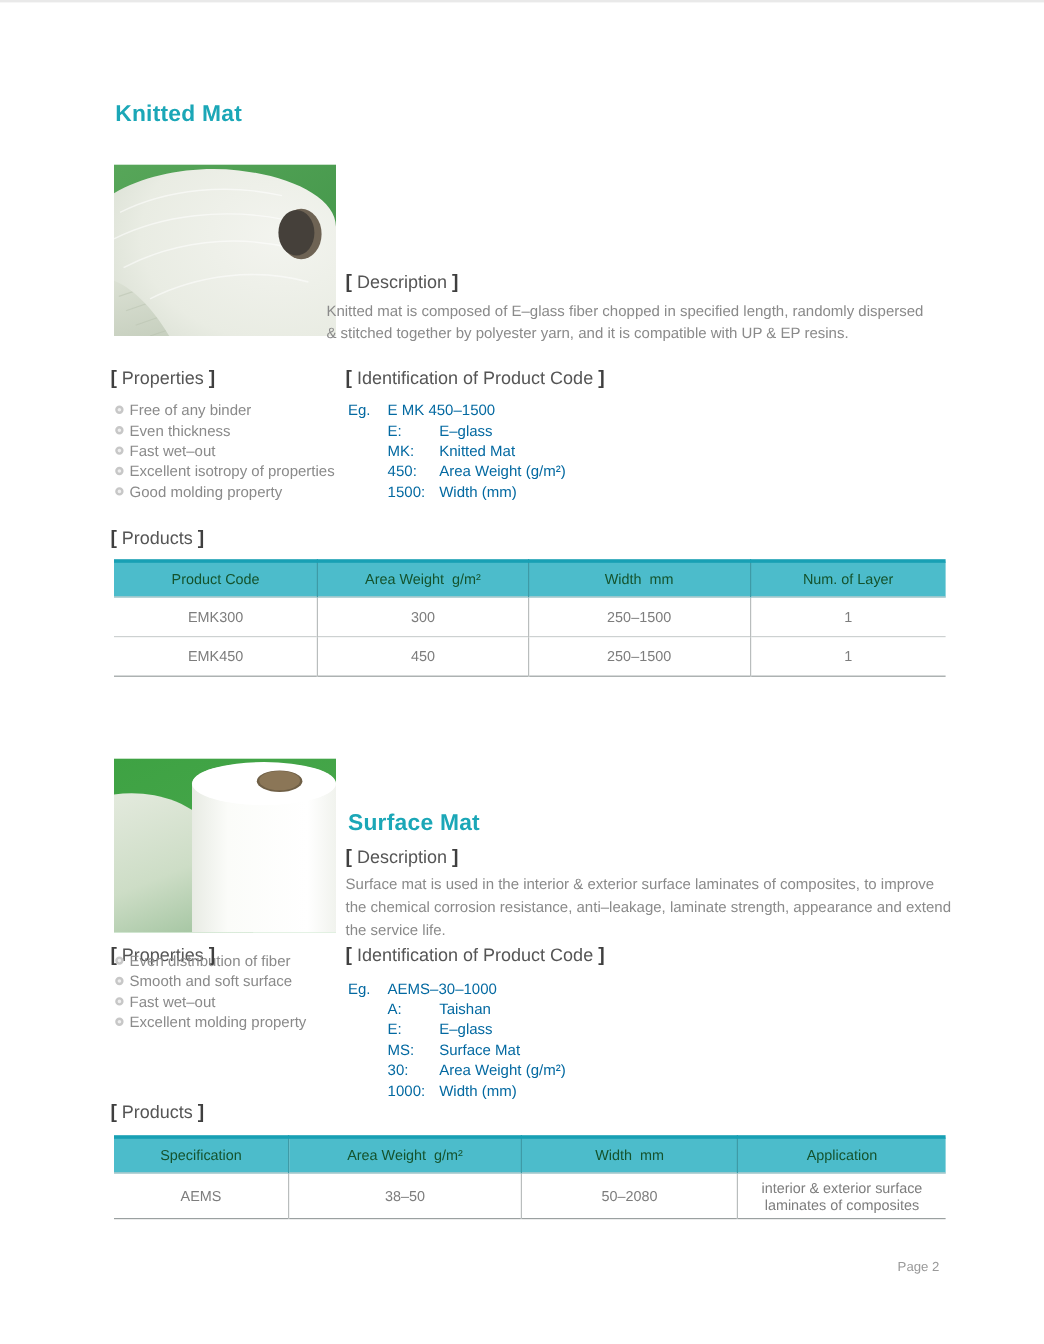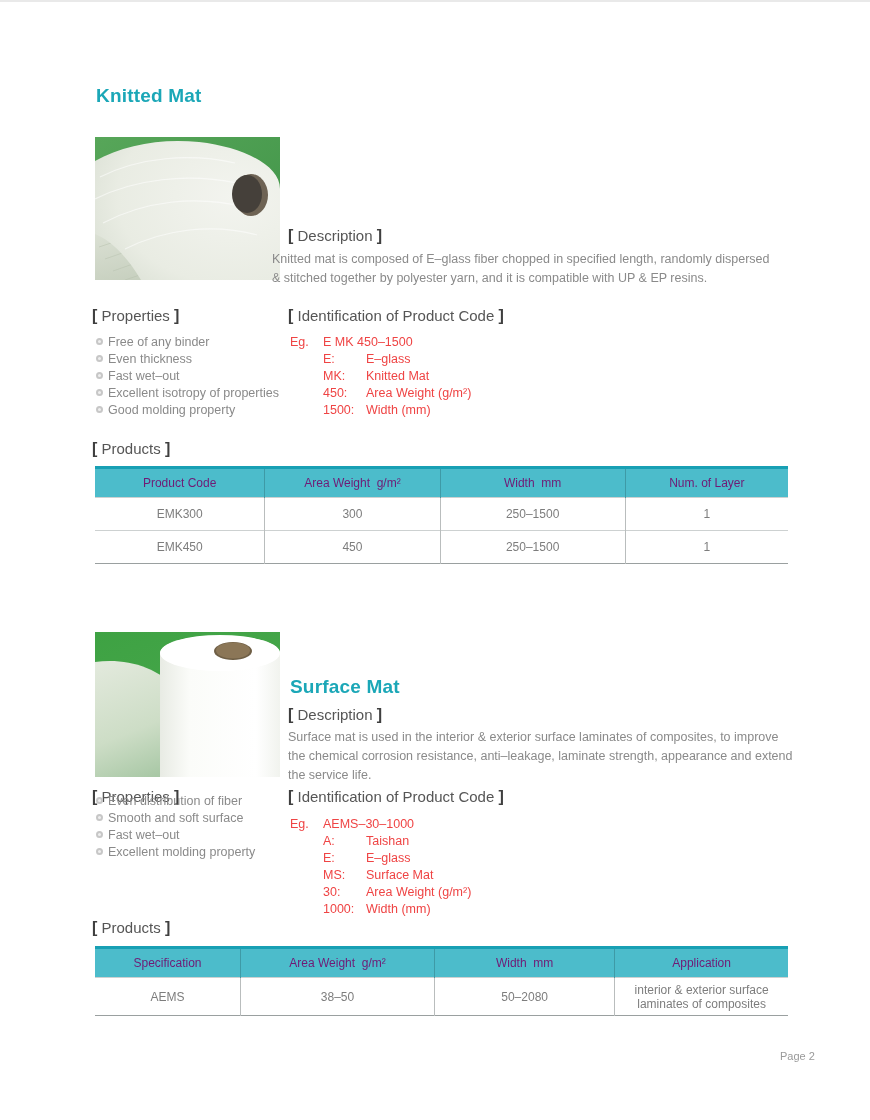--- a/index.html
+++ b/index.html
@@ -18,29 +18,29 @@
 
   .body-text { font-size:12.5px; color:#8a8a8a; line-height:19px; }
 
   .prop-list { font-size:12.5px; color:#8a8a8a; }
   .prop-item { display:flex; align-items:center; height:17px; }
   .bullet-ring {
     display:inline-block; width:7px; height:7px; margin-right:5px; flex:0 0 auto;
     border:2px solid #c7c7c7; border-radius:50%; background:#efefef;
   }
 
-  .ident { font-size:12.5px; color:#ef4444; }
+  .ident { font-size:12.5px; color:#0369a1; }
   .ident-row { display:flex; height:17px; align-items:center; }
   .ident .eg  { width:33px; flex:0 0 auto; }
   .ident .key { width:43px; flex:0 0 auto; }
 
   table.products { border-collapse:collapse; width:693px; table-layout:fixed;
                    border-top:3px solid #18a0b4; border-bottom:1px solid #9aa0a0; }
   table.products th {
-    background:#4cbccb; color:#701a75; font-weight:normal; font-size:12px;
+    background:#4cbccb; color:#14532d; font-weight:normal; font-size:12px;
     height:30px; text-align:center; border-left:1px solid rgba(0,0,0,.18);
   }
   table.products th:first-child { border-left:none; }
   table.products td {
     font-size:12px; color:#7d7d7d; text-align:center; height:33px;
     border-left:1px solid #b9bdbd; border-top:1px solid #cdd1d1; line-height:14px;
   }
   table.products td:first-child { border-left:none; }
   table.products tr.alt td { background:#ddedf2; }
 
@@ -317,15 +317,15 @@
       <tr>
         <td style="height:38px;">AEMS</td>
         <td>38–50</td>
         <td>50–2080</td>
         <td style="white-space:pre-line;">interior &amp; exterior surface
 laminates of composites</td>
       </tr>
     </tbody>
   </table>
 
-  <div class="abs page-number" style="left:780px; top:1048px;">Page 2</div>
+  <div class="abs page-number" style="left:748px; top:1048px;">Page 2</div>
 
 </div>
 
 </body></html>

